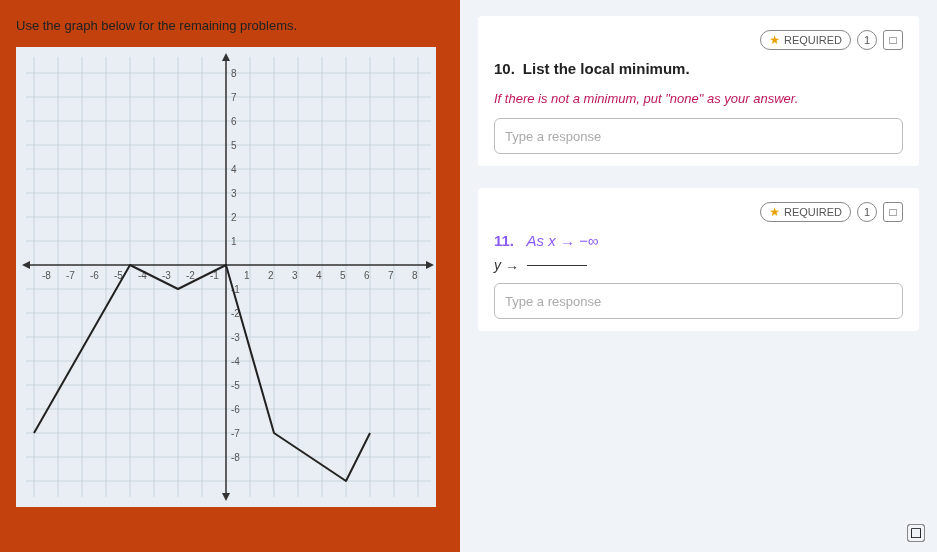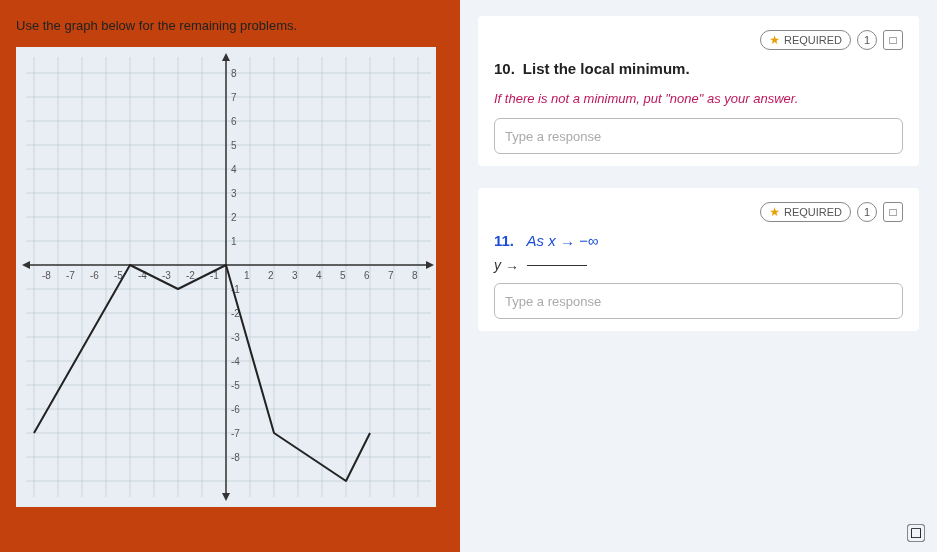--- a/index.html
+++ b/index.html
@@ -154,21 +154,21 @@
       height: 18px;
       border: 1.5px solid #888;
       border-radius: 3px;
       display: flex;
       align-items: center;
       justify-content: center;
     }
 
     .q11-label {
       font-size: 15px;
-      color: #1d4ed8;
+      color: #8b5cf6;
       margin-bottom: 0;
     }
 
     .q11-label .q-num {
       font-weight: bold;
     }
 
     .q11-italic {
       font-style: italic;
       font-size: 15px;

